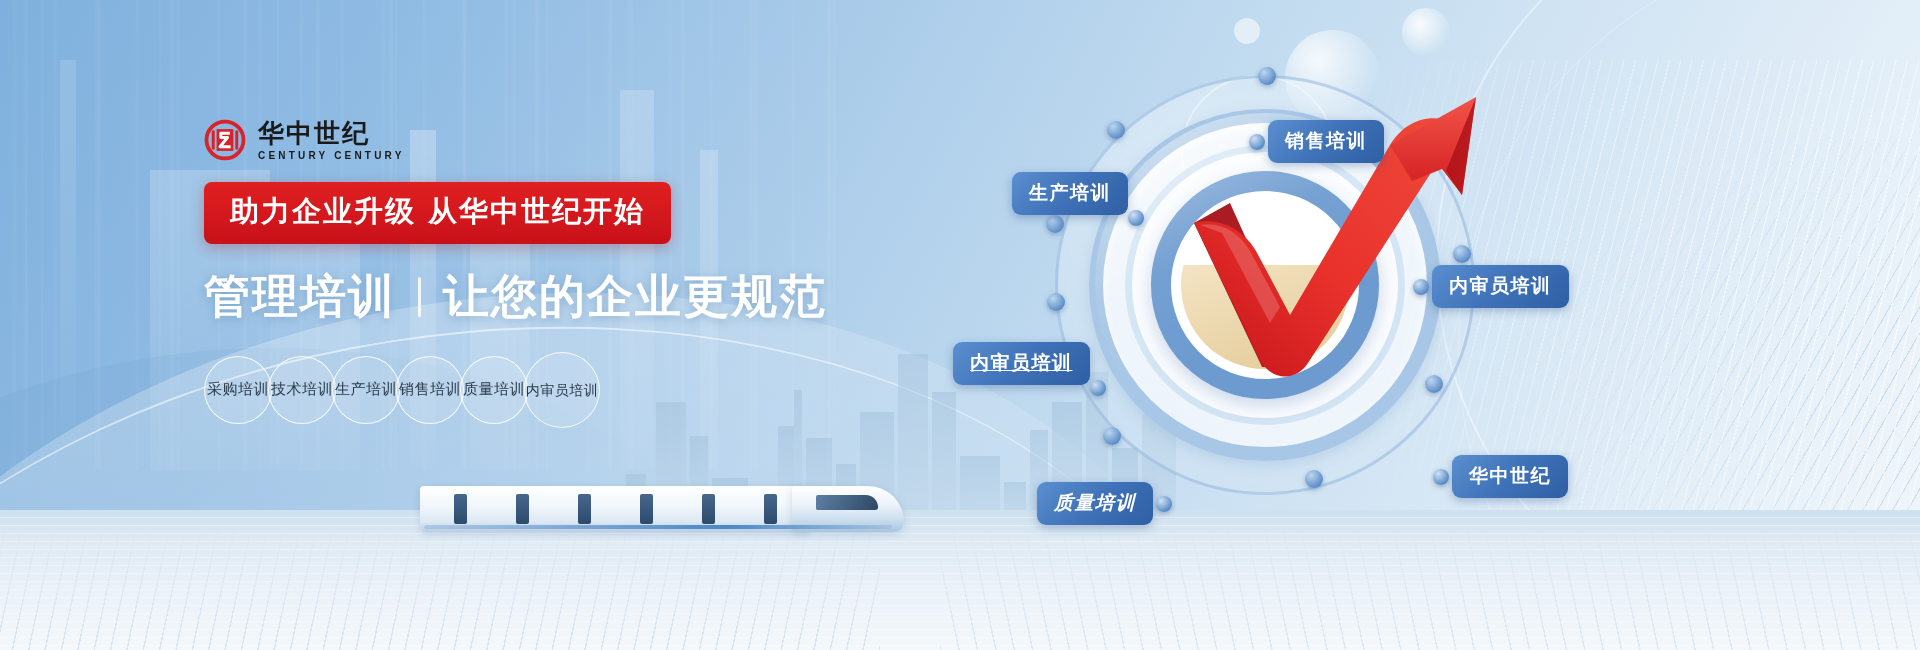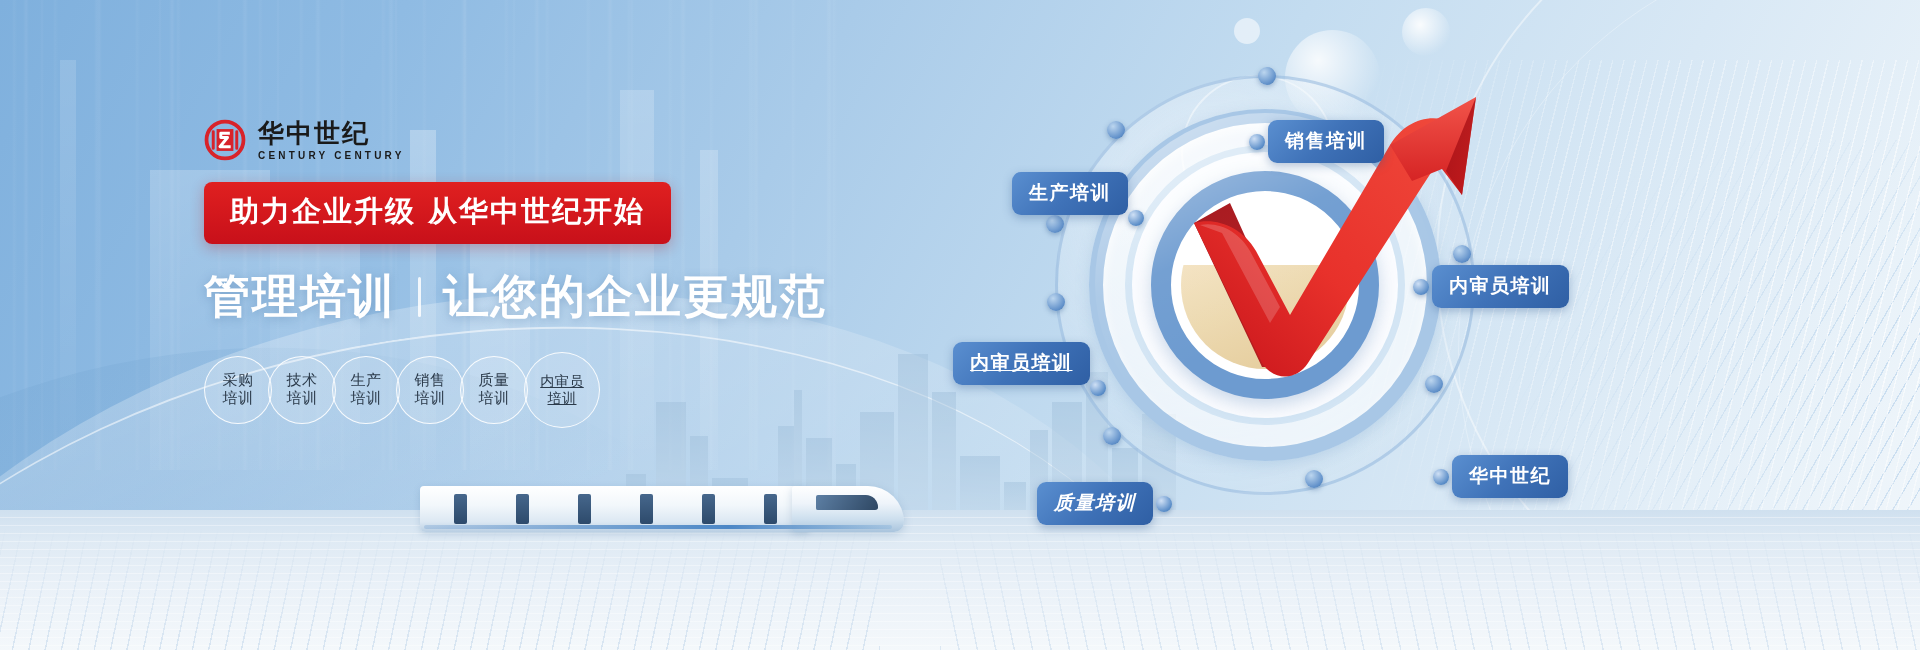--- a/index.html
+++ b/index.html
@@ -213,21 +213,21 @@
     padding:10px 26px 12px;border-radius:8px;
     box-shadow:0 4px 14px rgba(170,20,30,.3);
     font-family:"DejaVu Sans","Liberation Sans",sans-serif;white-space:nowrap;
   }
 
   #chip-row{margin-top:24px;display:flex;align-items:center;}
   .chip{
     width:66px;height:66px;border-radius:50%;
     border:1px solid rgba(255,255,255,.9);
     background:rgba(255,255,255,.13);
-    display:flex;flex-direction:column;align-items:center;justify-content:center;
+    display:flex;flex-direction:row;align-items:center;justify-content:center;
     color:#2b3a4a;font-size:15px;line-height:1.18;letter-spacing:.5px;
     margin-right:-4px;flex:0 0 auto;
     font-family:"DejaVu Sans","Liberation Sans",sans-serif;
   }
   .chip span{display:block;white-space:nowrap;}
 
   
   .tag{
     position:absolute;
     background:linear-gradient(135deg,#5a8fd0 0%,#3f72b8 50%,#2f5fa4 100%);
@@ -445,20 +445,20 @@
         <span>培训</span>
       </div>
       <div class="chip">
         <span>销售</span>
         <span>培训</span>
       </div>
       <div class="chip">
         <span>质量</span>
         <span>培训</span>
       </div>
-      <div class="chip" style="width:74px;height:74px;font-size:14px;text-decoration:underline;">
+      <div class="chip" style="width:74px;height:74px;font-size:14px;">
         <span>内审员</span>
         <span>培训</span>
       </div>
     </div>
 
   </div>
 </div>
 
 </body></html>

